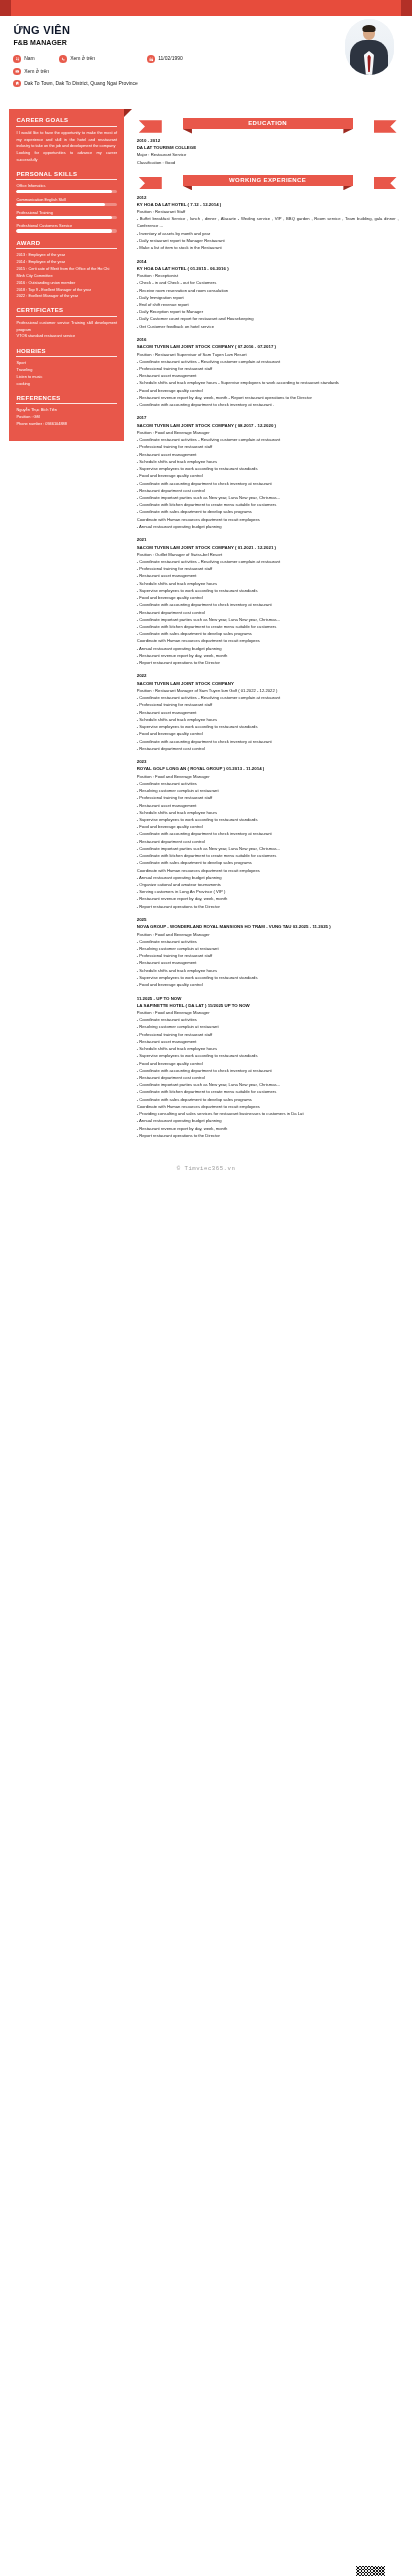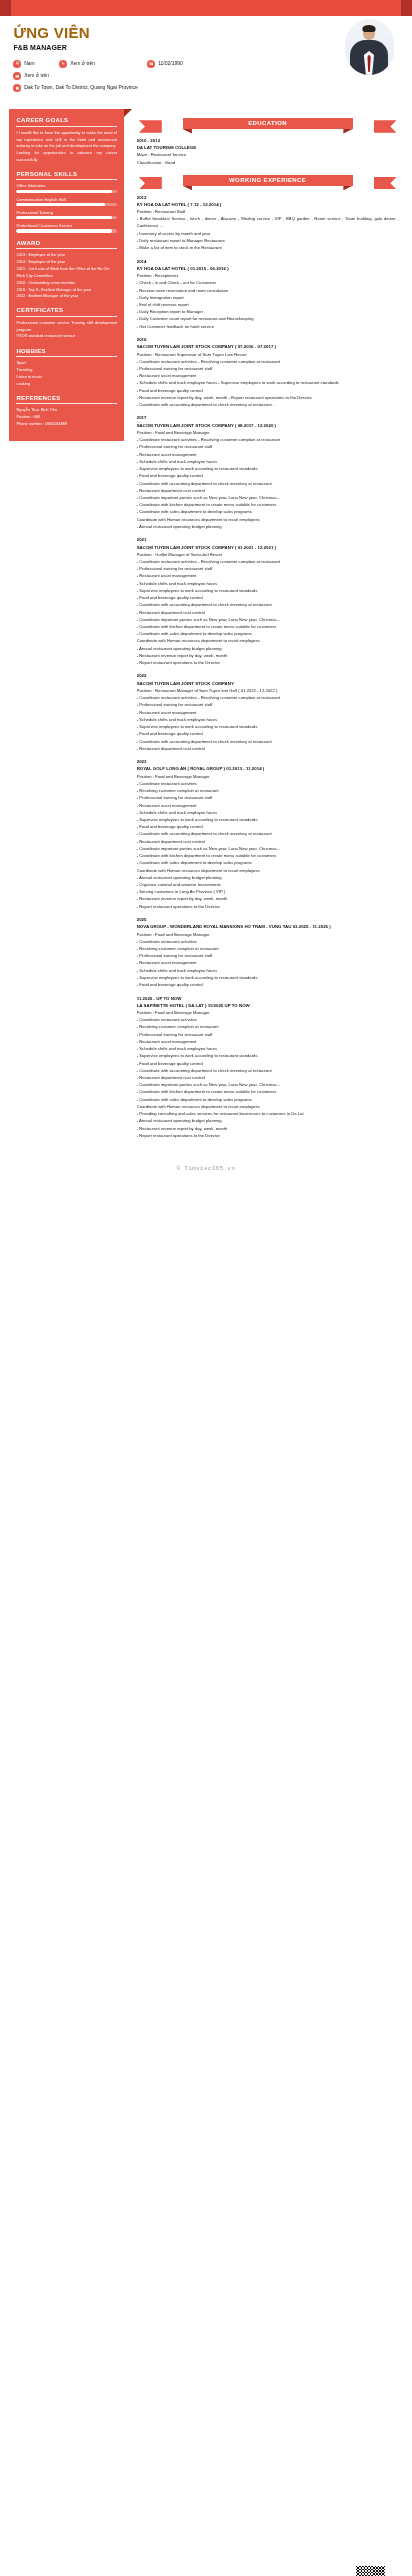--- a/index.html
+++ b/index.html
@@ -37,25 +37,25 @@
     background: #b23027;
   }
 
   
   .header {
     position: relative;
     padding: 8.2px 13.4px 5.2px 13.4px;
     min-height: 93px;
   }
   .name {
-    font-size: 15px;
+    font-size: 11px;
     font-weight: bold;
     letter-spacing: 0.3px;
     line-height: 1.15;
-    color: #a16207;
+    color: #0f172a;
   }
   .jobtitle {
     font-size: 7px;
     font-weight: bold;
     margin-top: 2.6px;
     letter-spacing: 0.1px;
     color: #111;
   }
   .contact-grid {
     margin-top: 8.8px;

